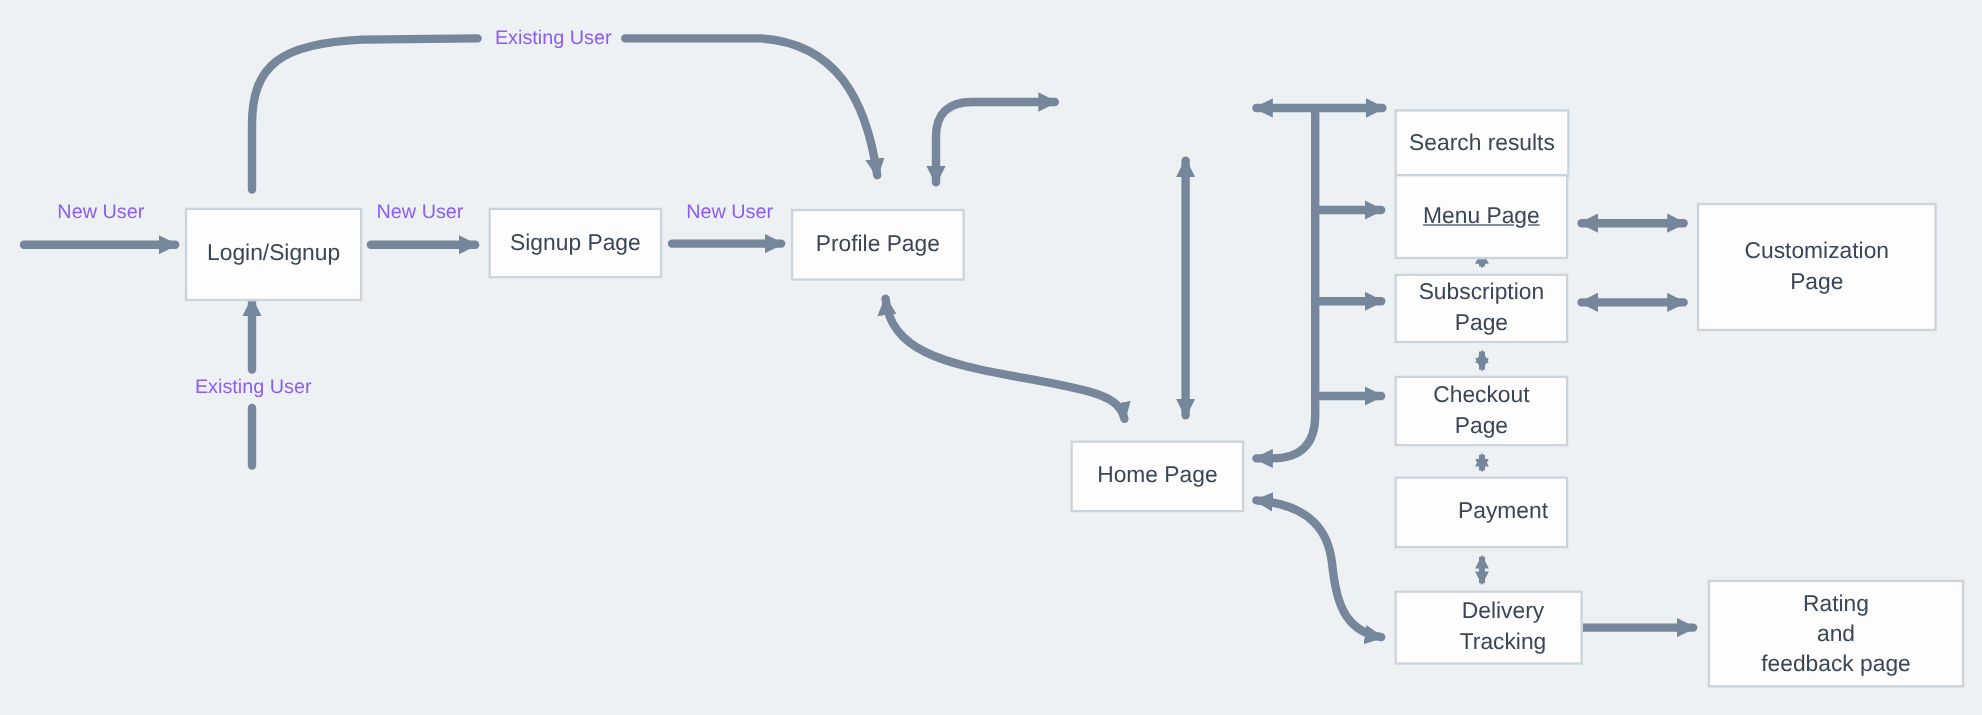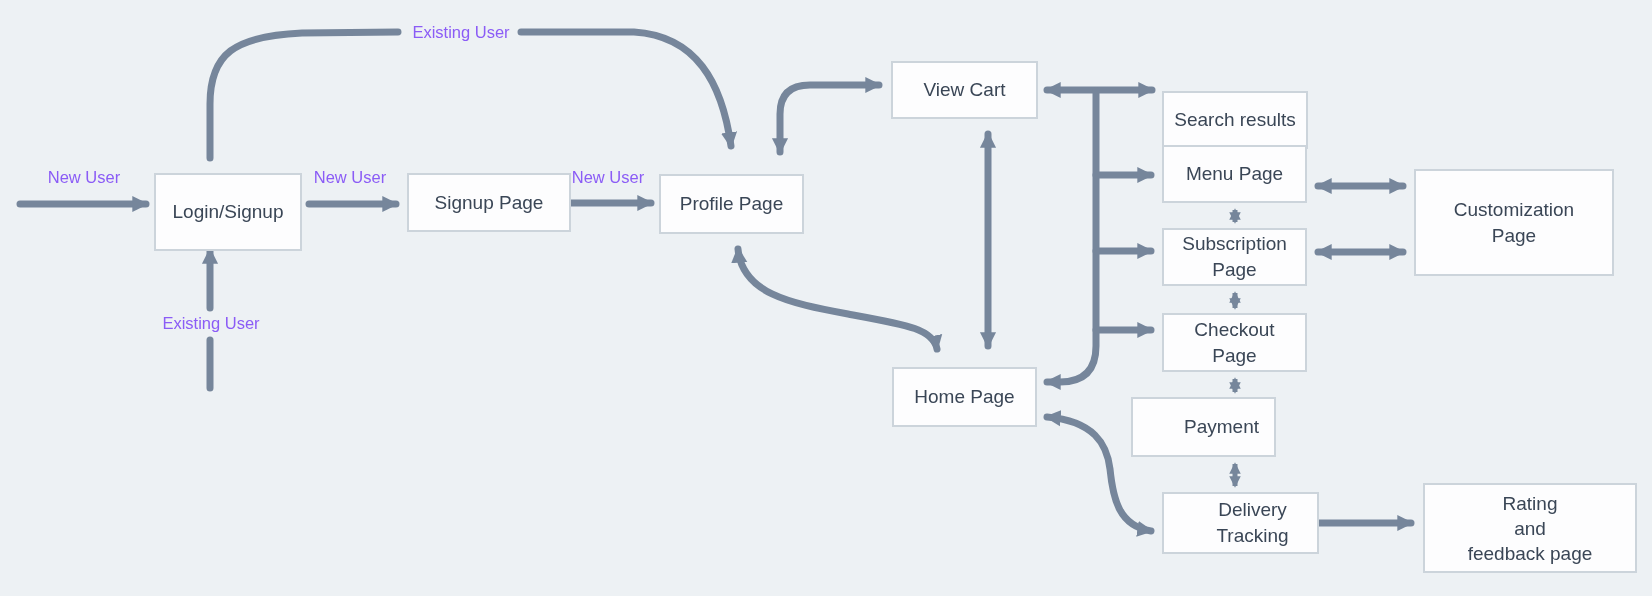--- a/index.html
+++ b/index.html
@@ -71,39 +71,38 @@
     <path class="edge small" d="M 1235 464 V 486" marker-start="url(#ahs)" marker-end="url(#ah)"></path>
 
     <path class="edge" d="M 1318 186 H 1403" marker-start="url(#ahs)" marker-end="url(#ah)"></path>
     <path class="edge" d="M 1318 252 H 1403" marker-start="url(#ahs)" marker-end="url(#ah)"></path>
 
     <path class="edge" d="M 1317 523 H 1411" marker-end="url(#ah)"></path>
   </svg>
 
   <div class="node" style="left:154px;top:173px;width:148px;height:78px;">Login/Signup</div>
 
-  <div class="node" style="left:407px;top:173px;width:164px;height:59px;">Signup Page</div>
+  <div class="node" style="left:407px;top:173px;width:145px;height:59px;">Signup Page</div>
 
   <div class="node" style="left:659px;top:174px;width:145px;height:60px;">Profile Page</div>
 
-  <div class="node" style="left:891px;top:61px;width:147px;height:58px;">View Cart</div>
 
   <div class="node" style="left:892px;top:367px;width:145px;height:60px;">Home Page</div>
 
   <div class="node" style="left:1162px;top:62px;width:146px;height:58px;margin-top:29px;">Search results</div>
 
-  <div class="node" style="left:1162px;top:145px;width:145px;height:58px;">Menu Page</div>
+  <div class="node" style="left:1162px;top:145px;width:145px;height:71px;text-decoration:underline;">Menu Page</div>
 
   <div class="node" style="left:1162px;top:228px;width:145px;height:58px;">Subscription
 Page</div>
 
   <div class="node" style="left:1162px;top:313px;width:145px;height:59px;">Checkout
 Page</div>
 
-  <div class="node" style="left:1131px;top:397px;width:145px;height:60px;padding-left:36px;">Payment</div>
+  <div class="node" style="left:1162px;top:397px;width:145px;height:60px;padding-left:36px;">Payment</div>
 
   <div class="node" style="left:1162px;top:492px;width:157px;height:62px;padding-left:24px;">Delivery
 Tracking</div>
 
   <div class="node" style="left:1414px;top:169px;width:200px;height:107px;">Customization
 Page</div>
 
   <div class="node" style="left:1423px;top:483px;width:214px;height:90px;line-height:25px;">Rating
 and
 feedback page</div>

